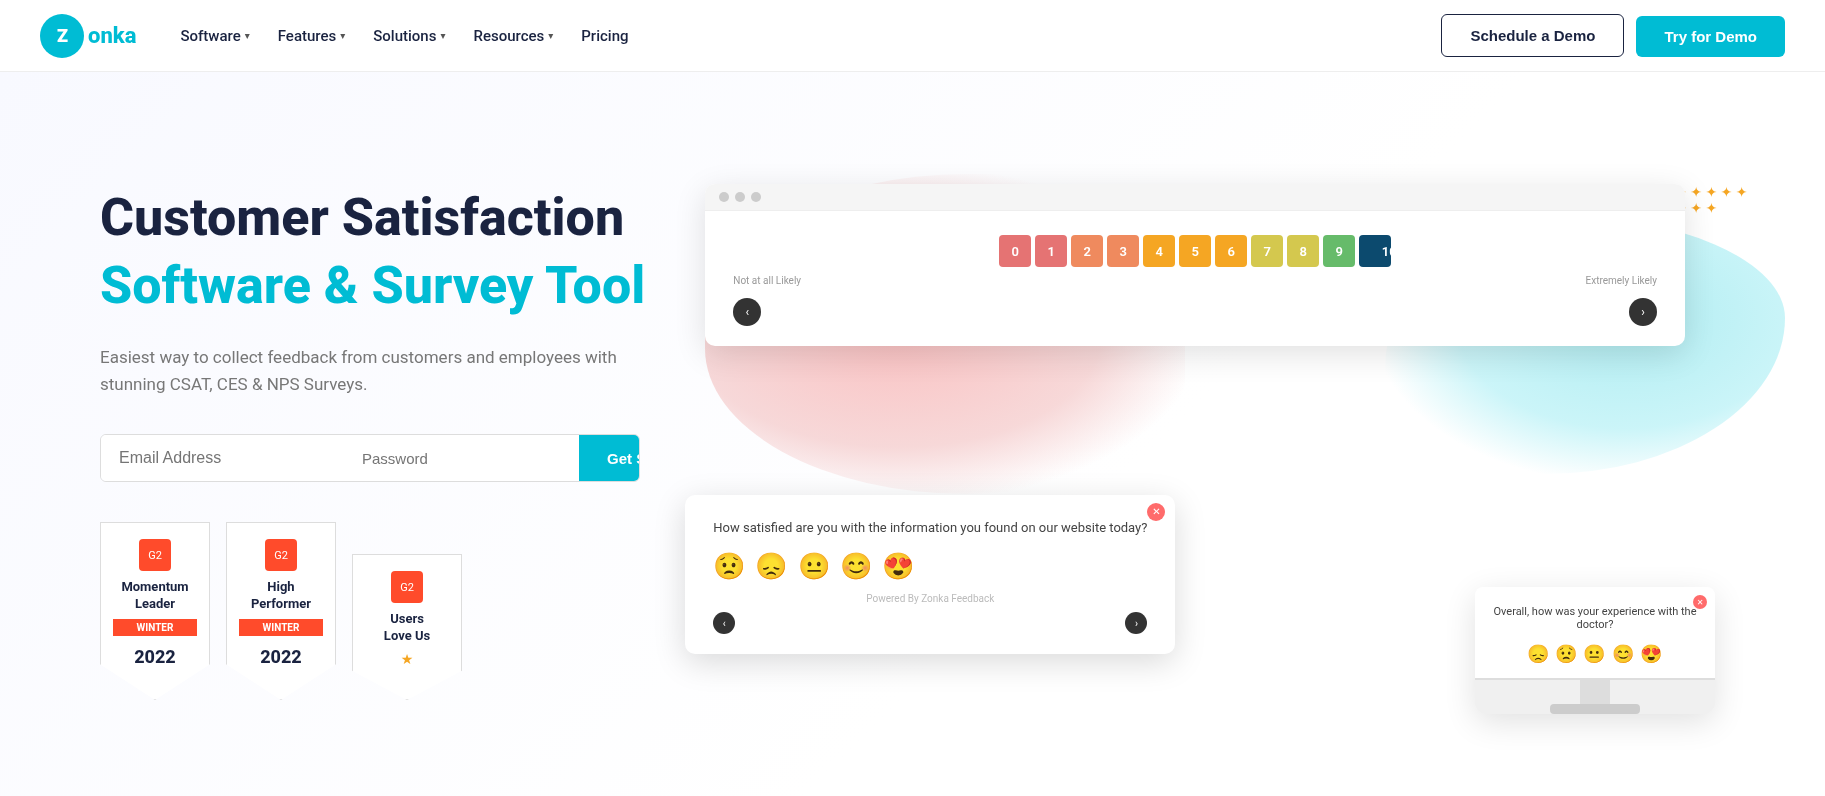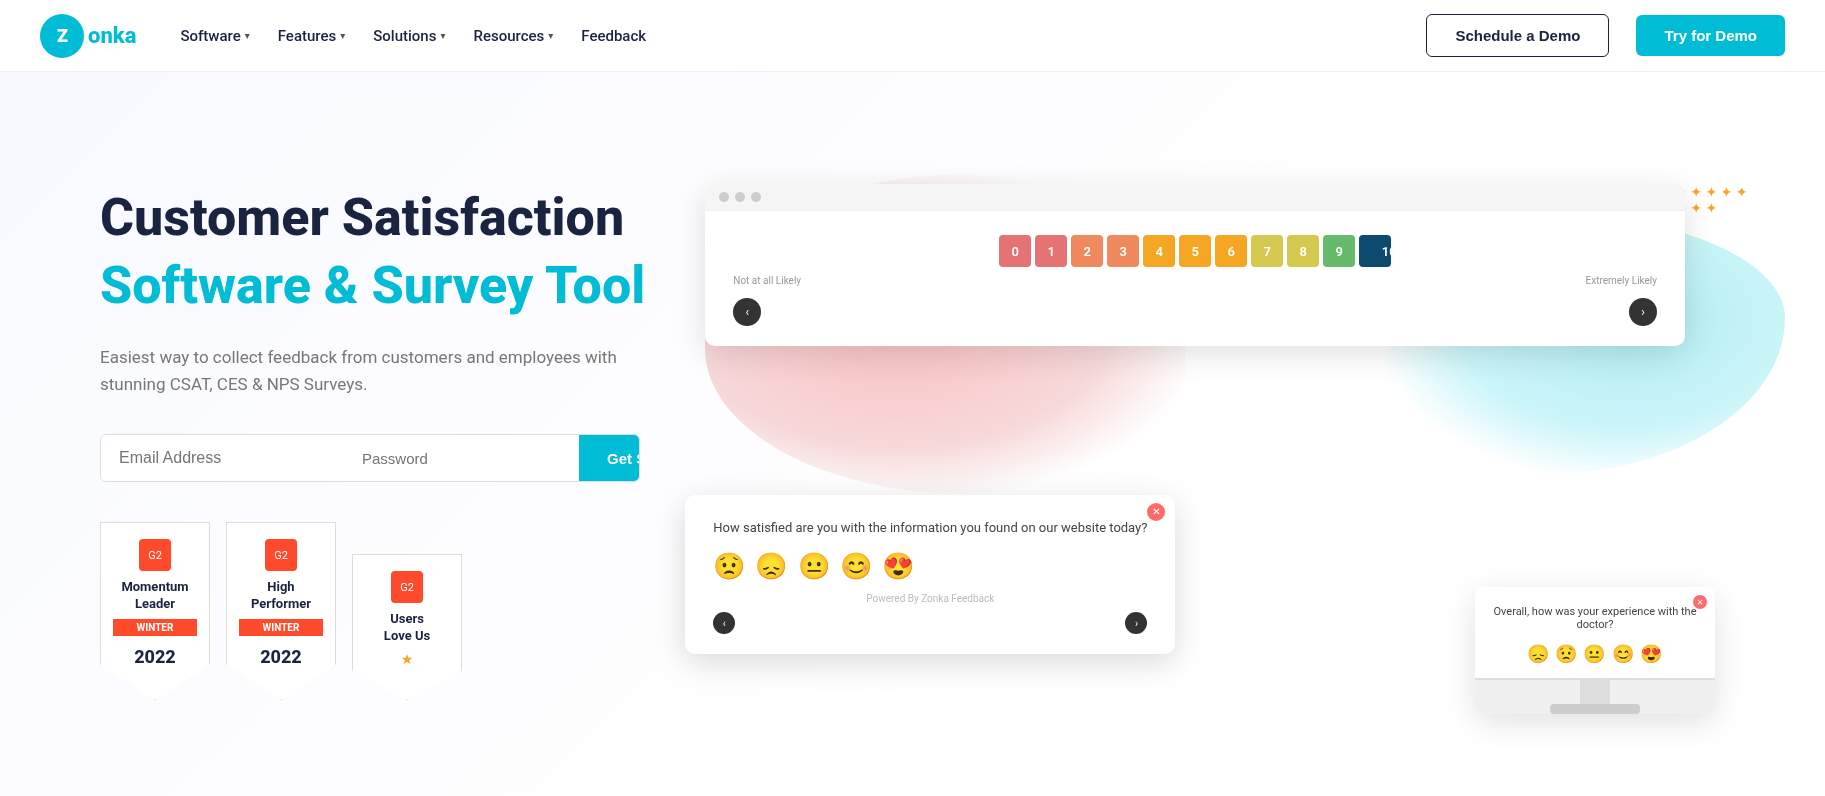--- a/index.html
+++ b/index.html
@@ -21,21 +21,21 @@
     .logo-text { font-size: 22px; font-weight: 800; color: #1a2340; margin-left: 4px; }
     .logo-text span { color: #00bcd4; }
     .nav-menu { display: flex; align-items: center; gap: 4px; }
     .nav-item {
       display: flex; align-items: center; gap: 4px;
       padding: 8px 12px; font-size: 15px; font-weight: 500; color: #1a2340;
       cursor: pointer; border-radius: 4px;
     }
     .nav-item .chevron { font-size: 10px; color: #555; }
     .nav-pricing { font-size: 15px; font-weight: 500; color: #1a2340; padding: 8px 12px; cursor: pointer; }
-    .nav-right { display: flex; align-items: center; gap: 27px; }
+    .nav-right { display: flex; align-items: flex-end; gap: 12px; }
     .btn-demo {
       padding: 12px 28px; border: 1.5px solid #1a2340; border-radius: 6px;
       background: #fff; font-size: 15px; font-weight: 600; color: #1a2340;
       cursor: pointer;
     }
     .btn-free {
       padding: 12px 28px; border: none; border-radius: 6px;
       background: #00bcd4; font-size: 15px; font-weight: 700; color: #fff;
       cursor: pointer;
     }
@@ -215,21 +215,21 @@
       </div>
       <div class="nav-item">
         <span>Solutions</span>
         <span class="chevron">▾</span>
       </div>
       <div class="nav-item">
         <span>Resources</span>
         <span class="chevron">▾</span>
       </div>
       <div class="nav-pricing nav-item">
-        <span>Feedback</span>
+        <span>Pricing</span>
       </div>
     </div>
   </div>
   <div class="nav-right">
     <button class="btn-demo">Schedule a Demo</button>
     <button class="btn-free">Try for Demo</button>
   </div>
 </nav>
 
 <section class="hero">

